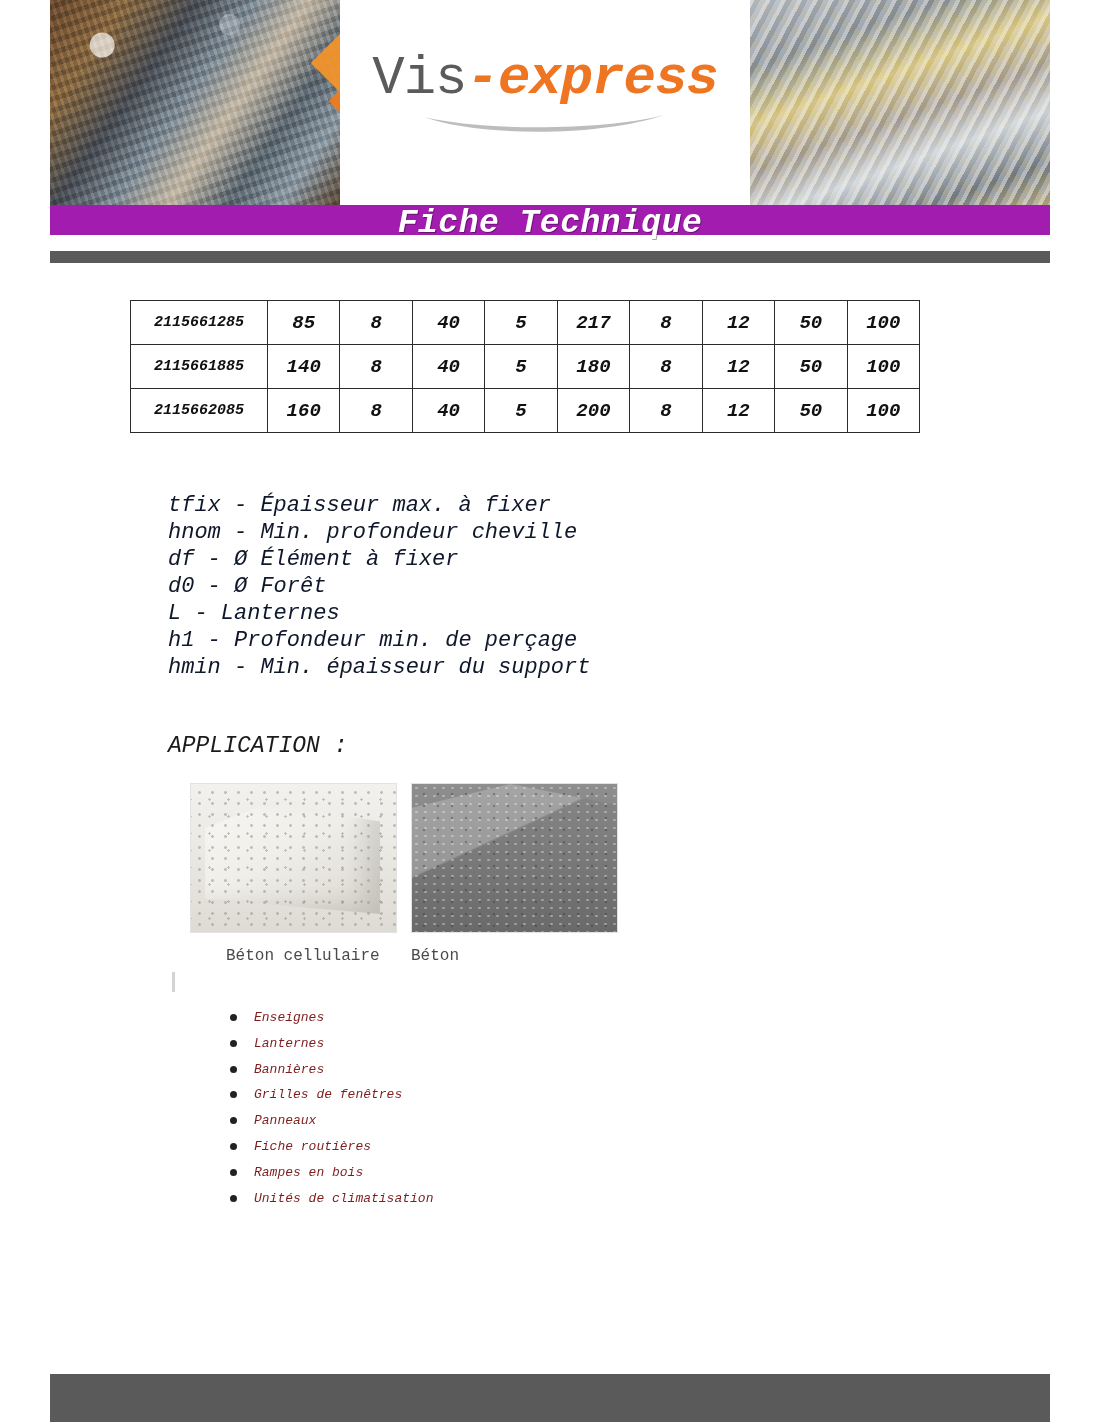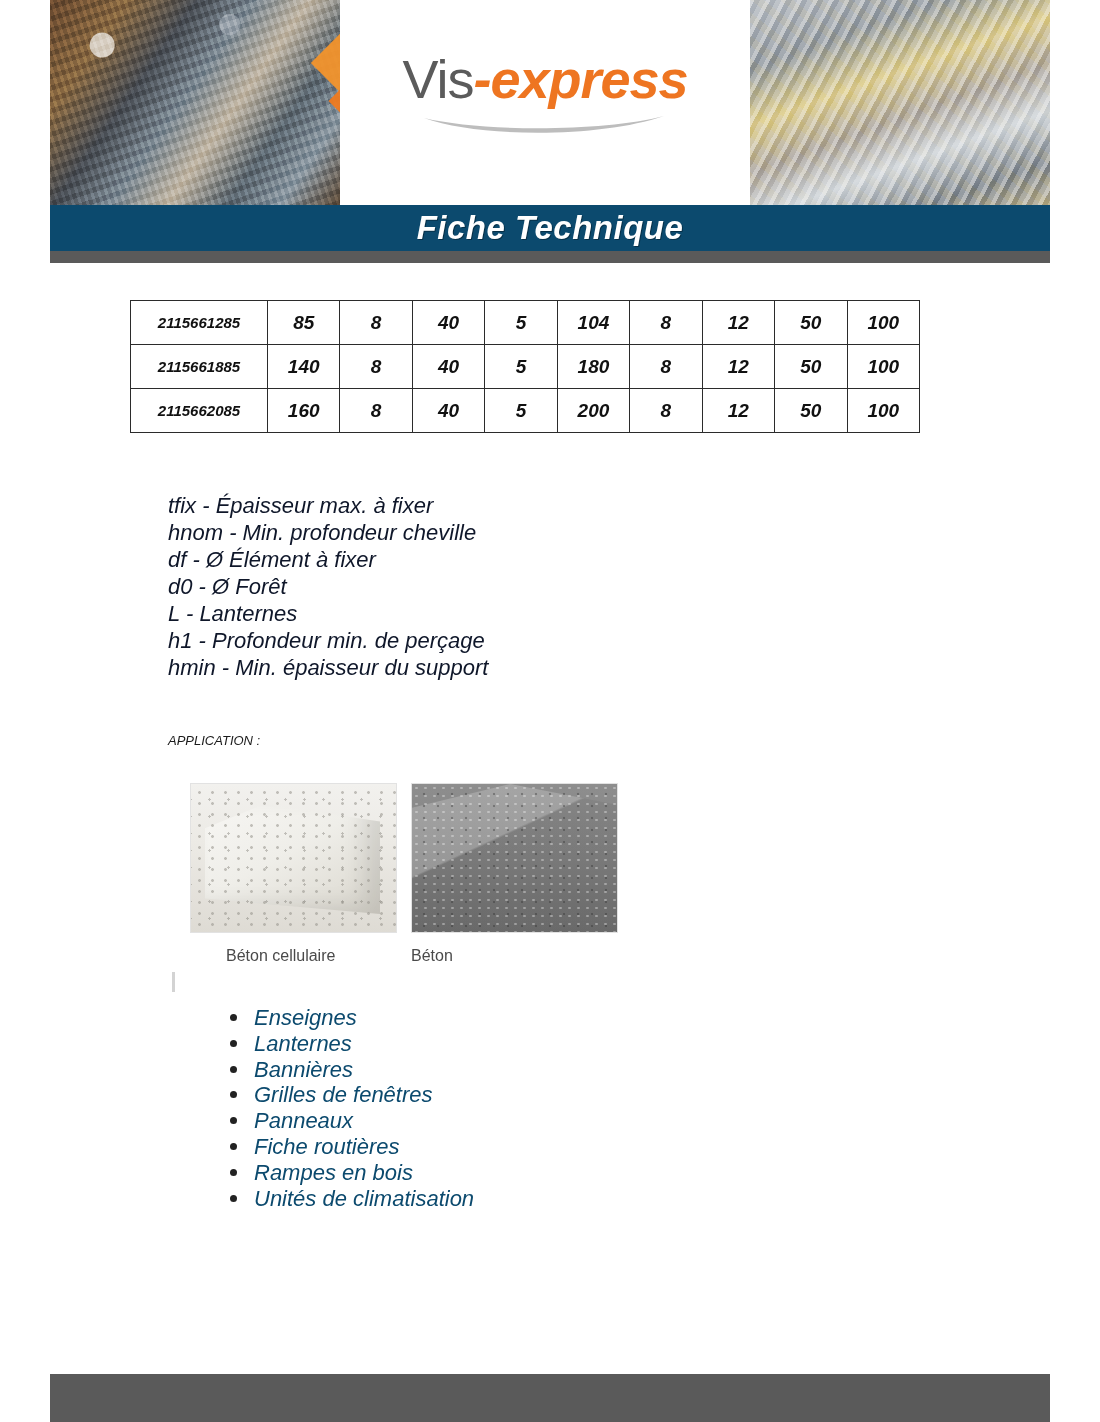--- a/index.html
+++ b/index.html
@@ -14,20 +14,21 @@
     font-family: "Liberation Sans", sans-serif;
     color: #1a1a1a;
     overflow: hidden;
   }
 
   
   .page {
     position: absolute;
     inset: 0;
     background: #ffffff;
+    font-family: Liberation Mono, monospace;
   }
   .side-bar-left {
     position: absolute;
     left: 0; top: 0; bottom: 0;
     width: 50px;
     background: #ffffff;
   }
 
   
   .header {
@@ -131,24 +132,23 @@
     height: 46px;
     background: #ee7a1f;
   }
 
   
   .title-band {
     position: absolute;
     left: 50px;
     top: 205px;
     width: 1000px;
-    height: 46px;
-    background: #0c4a6e;
+    height: 30px;
+    background: #a21caf;
     display: flex;
-    align-items: center;
     justify-content: center;
   }
   .title-band-text {
     color: #ffffff;
     font-size: 33px;
     font-weight: bold;
     font-style: italic;
     letter-spacing: .5px;
     text-shadow: 1px 1px 0 rgba(0,0,0,.35);
   }
@@ -196,21 +196,21 @@
     font-style: italic;
     color: #0f172a;
     line-height: 27px;
   }
 
   
   .application-label {
     position: absolute;
     left: 168px;
     top: 733px;
-    font-size: 13px;
+    font-size: 23px;
     font-style: italic;
     color: #1b1b1b;
   }
 
   .material-figs {
     position: absolute;
     left: 190px;
     top: 783px;
     display: flex;
     gap: 16px;
@@ -281,23 +281,23 @@
   .uses {
     position: absolute;
     left: 200px;
     top: 1005px;
     margin: 0;
     padding: 0 0 0 26px;
     list-style: none;
   }
   .uses li {
     position: relative;
-    font-size: 22px;
-    font-style: italic;
-    color: #0c4a6e;
+    font-size: 13px;
+    font-style: italic;
+    color: #7f1d1d;
     line-height: 25.8px;
     padding-left: 28px;
   }
   .uses li::before {
     content: "";
     position: absolute;
     left: 4px;
     top: 9px;
     width: 7px;
     height: 7px;
@@ -354,21 +354,21 @@
 
   <div class="table-wrap">
     <table class="spec">
       <tbody>
         <tr>
           <td class="ref">2115661285</td>
           <td>85</td>
           <td>8</td>
           <td>40</td>
           <td>5</td>
-          <td>104</td>
+          <td>217</td>
           <td>8</td>
           <td>12</td>
           <td>50</td>
           <td>100</td>
         </tr>
         <tr>
           <td class="ref">2115661885</td>
           <td>140</td>
           <td>8</td>
           <td>40</td>

